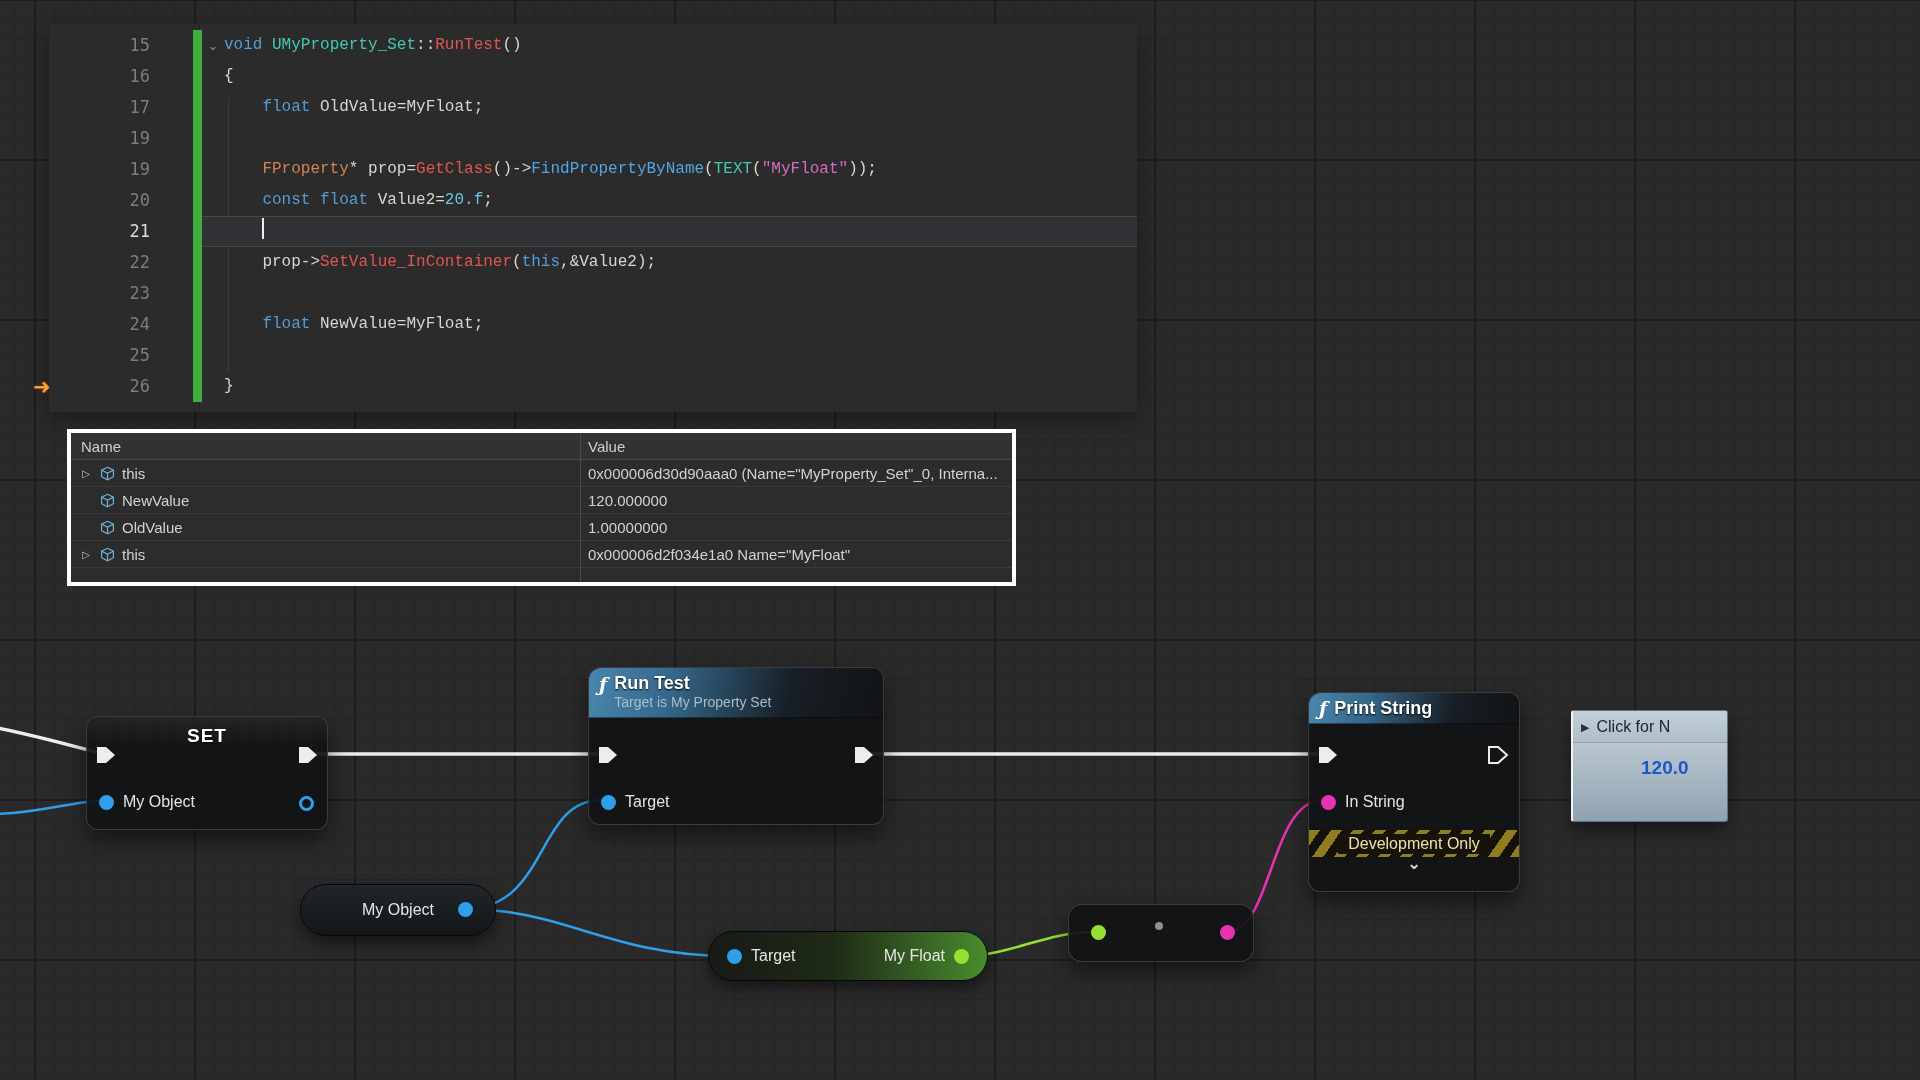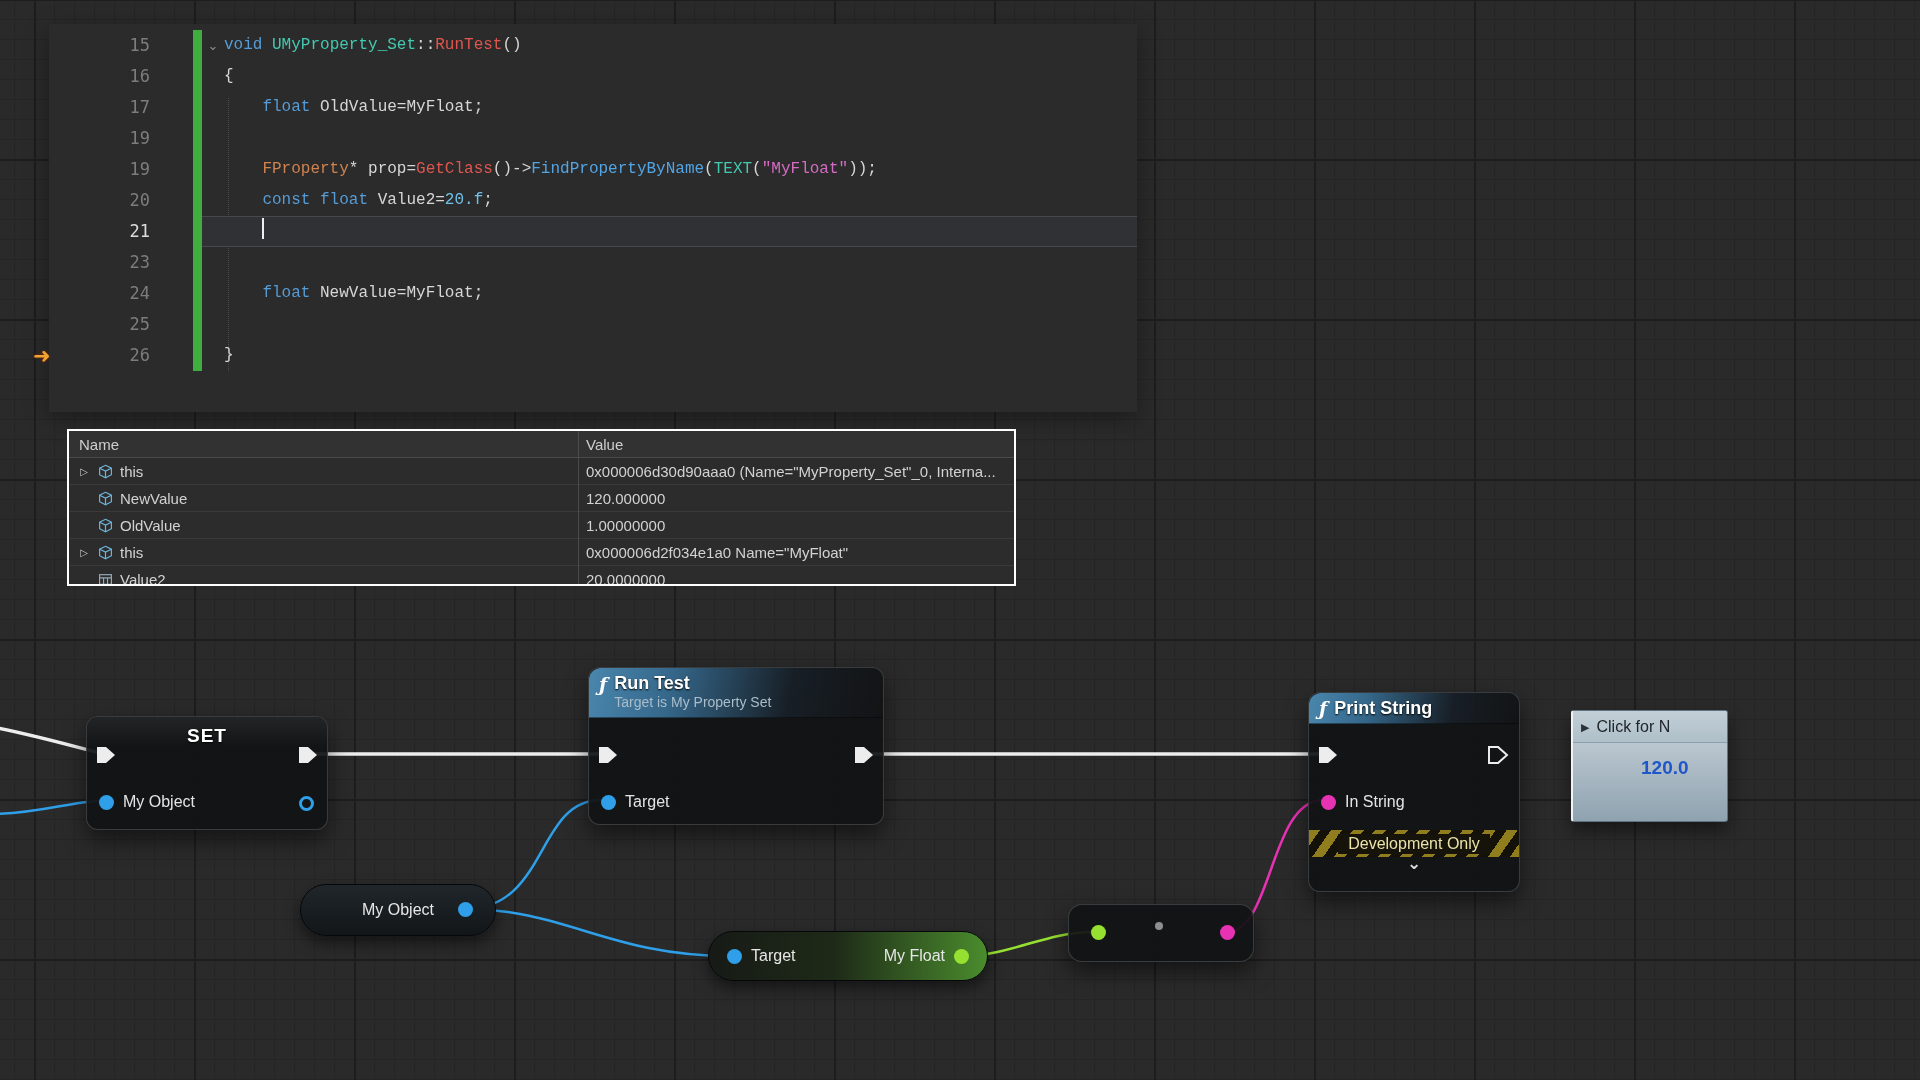--- a/index.html
+++ b/index.html
@@ -35,21 +35,21 @@
   .c-kw{color:var(--kw);} .c-type{color:var(--type);} .c-utype{color:var(--utype);}
   .c-fn{color:var(--fn);} .c-mth{color:var(--mth);text-align:right;} .c-str{color:var(--str);}
   .c-num{color:var(--num);} .c-pl{color:var(--pl);}
   .caret{display:inline-block;width:2px;height:21px;background:#eeeeee;vertical-align:-4px;}
   .exec-arrow{position:absolute;left:-16px;top:1px;font-size:21px;color:#f0a232;
     text-shadow:0 0 3px rgba(140,40,10,.95);font-family:"DejaVu Sans",sans-serif;}
 
   
   #watch-panel{
     position:absolute;left:67px;top:429px;width:949px;height:157px;background:#2c2c2c;
-    border:2px solid #ffffff;z-index:6;box-sizing:border-box;overflow:hidden;
+    border:4px solid #ffffff;z-index:6;box-sizing:border-box;overflow:hidden;
   }
   .w-header{display:flex;height:26px;align-items:center;border-bottom:1px solid #4a4a4a;
     background:#323232;color:#cfcfcf;font-size:15px;}
   .h-name{width:509px;padding-left:10px;box-sizing:border-box;}
   .h-value{padding-left:8px;}
   .w-row{display:flex;height:26px;align-items:center;border-bottom:1px solid #3a3a3a;font-size:15px;color:#d2d2d2;}
   .w-left{width:509px;display:flex;align-items:center;gap:7px;padding-left:8px;box-sizing:border-box;overflow:hidden;flex:none;}
   .w-expand{width:14px;font-size:10px;color:#c8c8c8;text-align:center;flex:none;}
   .w-icon{display:inline-flex;flex:none;}
   .w-name{white-space:nowrap;}
@@ -289,20 +289,28 @@
       </div>
       <div class="code-line active">
         <span class="ln">21</span>
         <span class="line-right">
           <span class="change-bar"></span>
           <span class="fold"></span>
           <span class="code-text"><span class="c-pl">    </span><span class="caret"></span></span>
         </span>
       </div>
       <div class="code-line">
+        <span class="ln">22</span>
+        <span class="line-right">
+          <span class="change-bar"></span>
+          <span class="fold"></span>
+          <span class="code-text"><span class="c-pl">    prop-&gt;</span><span class="c-fn">SetValue_InContainer</span><span class="c-pl">(</span><span class="c-kw">this</span><span class="c-pl">,&amp;Value2);</span></span>
+        </span>
+      </div>
+      <div class="code-line">
         <span class="ln">23</span>
         <span class="line-right">
           <span class="change-bar"></span>
           <span class="fold"></span>
           <span class="code-text"></span>
         </span>
       </div>
       <div class="code-line">
         <span class="ln">24</span>
         <span class="line-right">
@@ -382,28 +390,15 @@
           <span class="w-icon">
             <svg viewBox="0 0 14 14" width="15" height="15">
               <path d="M7 1.2 12.5 3.9 12.5 10 7 12.8 1.5 10 1.5 3.9 Z" fill="none" stroke="#6fb3d9" stroke-width="1.1"></path>
               <path d="M1.5 3.9 7 6.6 12.5 3.9 M7 6.6 7 12.8" fill="none" stroke="#6fb3d9" stroke-width="1.1"></path>
             </svg>
           </span>
           <span class="w-name">this</span>
         </span>
         <span class="w-value">0x000006d2f034e1a0 Name="MyFloat"</span>
       </div>
-      <div class="w-row">
-        <span class="w-left">
-          <span class="w-expand icon-glyph"></span>
-          <span class="w-icon">
-            <svg viewBox="0 0 14 14" width="15" height="15">
-              <rect x="1.5" y="2.5" width="11" height="9" fill="none" stroke="#93aab8" stroke-width="1.1"></rect>
-              <path d="M1.5 5.5 H12.5 M5.2 5.5 V11.5 M8.9 5.5 V11.5" fill="none" stroke="#93aab8" stroke-width="1.1"></path>
-            </svg>
-          </span>
-          <span class="w-name">Value2</span>
-        </span>
-        <span class="w-value">20.0000000</span>
-      </div>
     </div>
   <div class="w-colline"></div>
 </div>
 
 </body></html>

